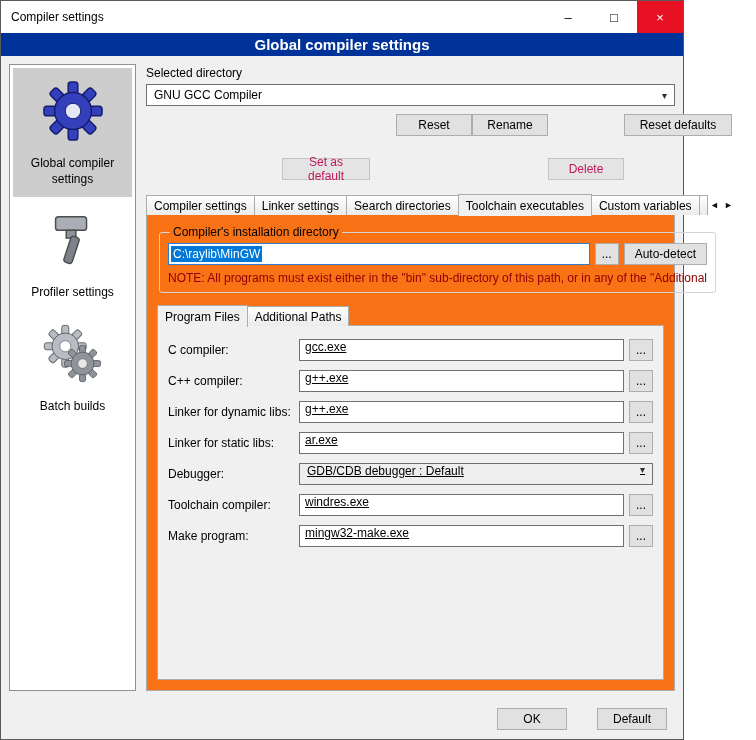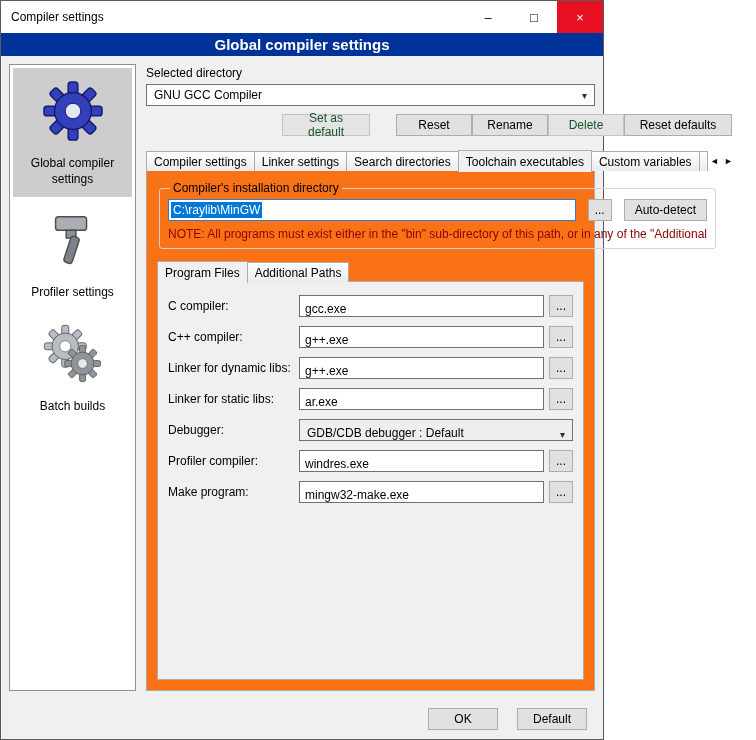--- a/index.html
+++ b/index.html
@@ -1,19 +1,19 @@
 <!DOCTYPE html>
 <html><head>
 <meta charset="utf-8">
 <style>
   * { box-sizing: border-box; }
   html, body { margin: 0; padding: 0; }
   body { font-family: "Liberation Sans", sans-serif; background: #ffffff; }
 
-  .window { width: 604px; height: 740px; border: 1px solid #5a5a5a; display: flex; flex-direction: column; background: #f0f0f0; font-size: 12px; color: #000; }
+  .window { width: 684px; height: 740px; border: 1px solid #5a5a5a; display: flex; flex-direction: column; background: #f0f0f0; font-size: 12px; color: #000; }
 
   
   .titlebar { flex: 0 0 32px; background: #ffffff; display: flex; align-items: center; }
   .title { padding-left: 10px; font-size: 12px; }
   .win-controls { margin-left: auto; display: flex; height: 100%; }
   .win-btn { width: 46px; height: 100%; display: flex; align-items: center; justify-content: center; font-size: 13px; border: none; background: transparent; font-family: inherit; color: #000; }
   .win-btn.close { background: #e81123; color: #fff; }
 
   
   .header { flex: 0 0 23px; background: #00339a; color: #fff; font-weight: bold; font-size: 15px; display: flex; align-items: center; justify-content: center; }
@@ -27,21 +27,21 @@
   .side-label { font-size: 12px; line-height: 1.3; }
   .icon64 { width: 62px; height: 62px; display: block; }
 
   
   .main { flex: 1; display: flex; flex-direction: column; min-width: 0; }
   .field-label { margin: 2px 0 4px; }
   .combo { height: 22px; background: #fff; border: 1px solid #707070; display: flex; align-items: center; padding: 0 7px; }
   .chev { margin-left: auto; font-size: 10px; color: #303030; }
 
   .btn { height: 22px; background: #e1e1e1; border: 1px solid #adadad; font-family: inherit; font-size: 12px; display: flex; align-items: center; justify-content: center; padding: 0 10px; cursor: default; color: #000; }
-  .btn.disabled { color: #14532d; background: #e4e4e4; border-color: #c4c4c4; }
+  .btn.disabled { color: #be185d; background: #e4e4e4; border-color: #c4c4c4; margin-top: 44px; }
   .btn-row { display: flex; margin-top: 8px; }
   .btn.setdef { margin-left: 136px; min-width: 88px; }
   .btn.copy { margin-left: 26px; min-width: 76px; }
   .btn.rename { min-width: 76px; }
   .btn.delete { min-width: 76px; }
   .btn.reset { margin-left: auto; min-width: 108px; }
 
   
   .tabs { display: flex; align-items: flex-end; margin-top: 14px; position: relative; z-index: 2; }
   .tab { height: 20px; padding: 0 7px; display: flex; align-items: center; background: linear-gradient(#ffffff, #ebebeb); border: 1px solid #acacac; border-bottom: none; white-space: nowrap; font-size: 12px; cursor: default; }
@@ -49,39 +49,39 @@
   .tab.active { height: 22px; background: #f0f0f0; margin-bottom: -1px; position: relative; z-index: 3; padding-top: 1px; }
   .tab.truncated { width: 36px; overflow: hidden; padding-right: 0; justify-content: flex-start; }
   .tab-scrolls { margin-left: auto; display: flex; align-self: center; }
   .scroll-btn { width: 14px; height: 18px; border: none; background: transparent; font-size: 9px; padding: 0; display: flex; align-items: center; justify-content: center; color: #111; font-family: inherit; }
 
   .tab-panel { flex: 1; border: 1px solid #acacac; background: #f97316; padding: 8px 10px 10px; display: flex; flex-direction: column; min-height: 0; margin-top: -1px; }
 
   
   .group { border: 1px solid #d4d4d4; border-radius: 3px; margin: 2px 2px 0; padding: 2px 8px 7px; }
   .group legend { font-size: 12px; padding: 0 3px; margin-left: 2px; }
-  .dir-row { display: flex; gap: 12px; align-items: center; margin-top: 2px; }
+  .dir-row { display: flex; gap: 5px; align-items: center; margin-top: 2px; }
   .path-input { flex: 1; height: 22px; background: #fff; border: 1px solid #2a7fd4; display: flex; align-items: center; padding: 0 2px; overflow: hidden; }
   .path-input .sel { background: #0078d7; color: #fff; padding: 1px 2px; white-space: nowrap; }
   .btn.mini { flex: 0 0 24px; width: 24px; padding: 0; }
   .btn.autodetect { min-width: 80px; }
   .note { color: #8b0000; margin-top: 6px; white-space: nowrap; overflow: hidden; }
 
   
   .inner-tabs { display: flex; align-items: flex-end; margin-top: 12px; position: relative; z-index: 2; }
   .inner-panel { flex: 1; border: 1px solid #acacac; background: #f0f0f0; margin-top: -1px; padding: 13px 10px; min-height: 0; }
 
   .form-grid { display: grid; grid-template-columns: 126px 1fr 24px; column-gap: 5px; row-gap: 9px; align-items: center; }
   .flabel { font-size: 12px; }
-  .tinput { height: 22px; background: #fff; border: 1px solid #707070; display: flex; align-items: flex-end; padding: 0 5px; overflow: hidden; white-space: nowrap; }
+  .tinput { height: 22px; background: #fff; border: 1px solid #707070; display: flex; align-items: flex-start; padding: 0 5px; overflow: hidden; white-space: nowrap; text-decoration: underline; }
   .tinput.select { background: #eeeeee; padding: 0 7px; }
   .span2 { grid-column: 2 / 4; }
 
   
-  .footer { flex: 0 0 40px; display: flex; align-items: center; justify-content: flex-end; gap: 19px; padding: 0 16px; }
+  .footer { flex: 0 0 40px; display: flex; align-items: center; justify-content: flex-end; gap: 30px; padding: 0 16px; }
   .footer .btn { min-width: 70px; }
 </style>
 </head>
 <body>
 
 <svg width="0" height="0" style="position:absolute" aria-hidden="true">
   <defs>
     <g id="gear8">
       <rect x="27" y="2" width="10" height="13" rx="3"></rect>
       <rect x="27" y="49" width="10" height="13" rx="3"></rect>
@@ -227,21 +227,21 @@
               <span>ar.exe</span>
             </div>
             <button class="btn mini">...</button>
 
             <span class="flabel">Debugger:</span>
             <div class="tinput select span2">
               <span>GDB/CDB debugger : Default</span>
               <span class="chev">▾</span>
             </div>
 
-            <span class="flabel">Profiler compiler:</span>
+            <span class="flabel">Toolchain compiler:</span>
             <div class="tinput">
               <span>windres.exe</span>
             </div>
             <button class="btn mini">...</button>
 
             <span class="flabel">Make program:</span>
             <div class="tinput">
               <span>mingw32-make.exe</span>
             </div>
             <button class="btn mini">...</button>

